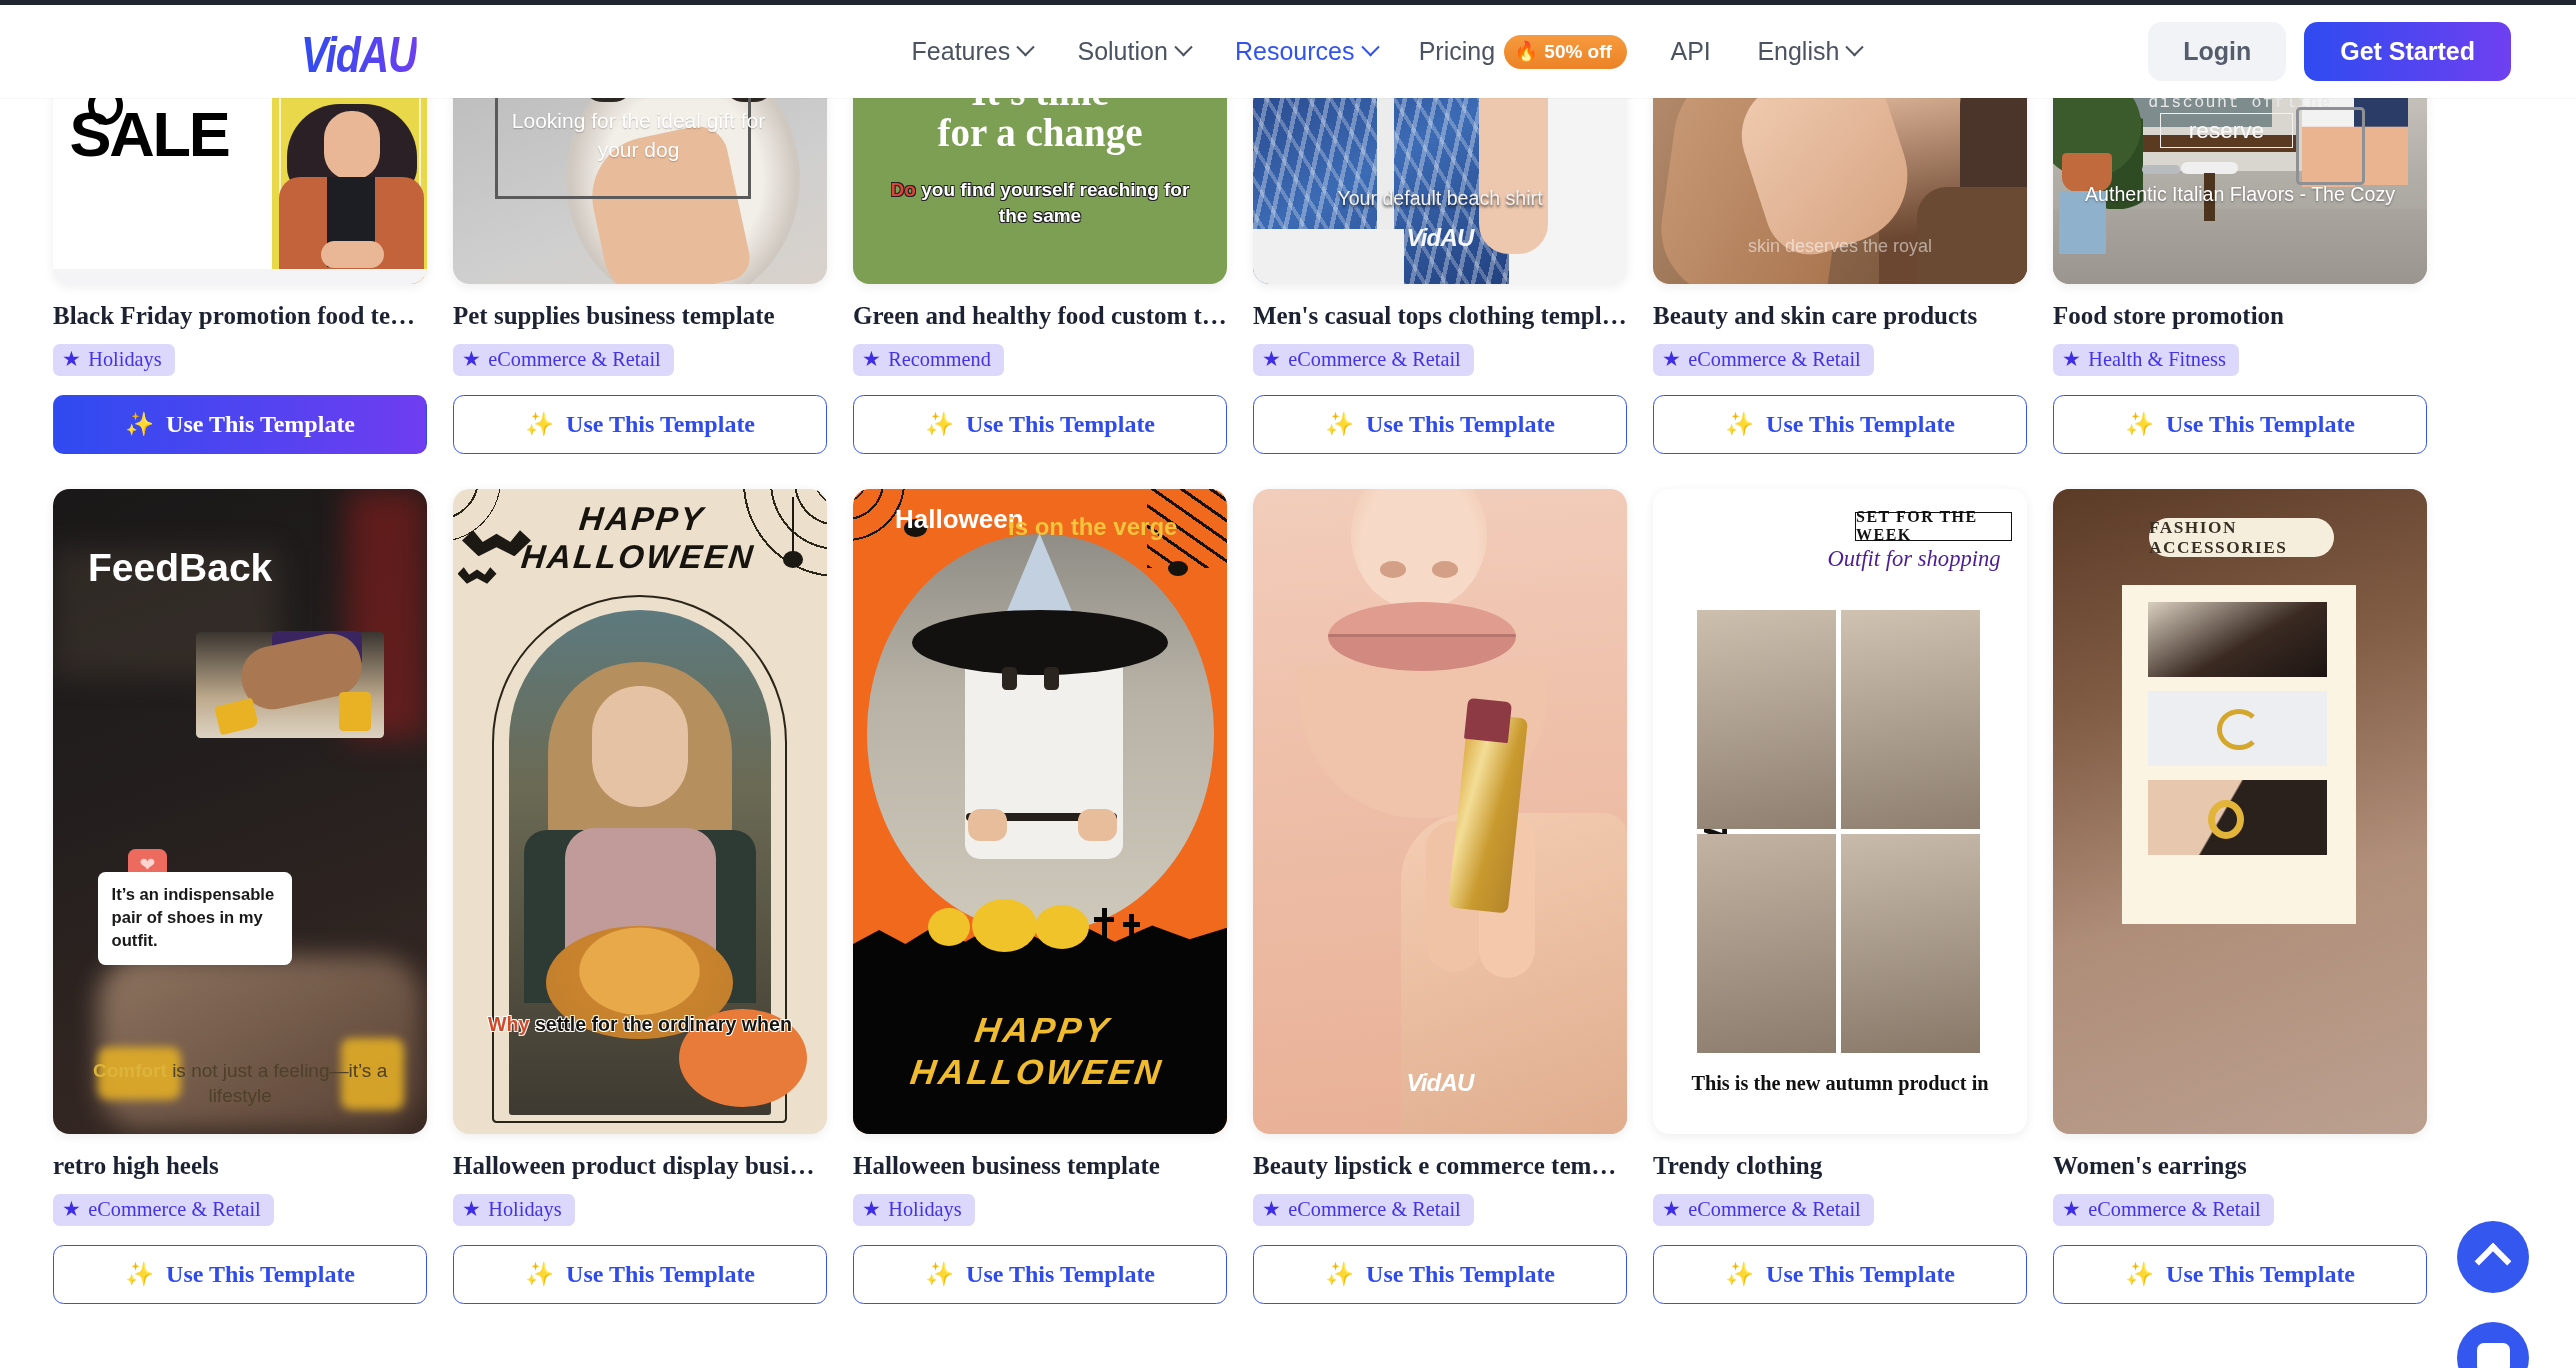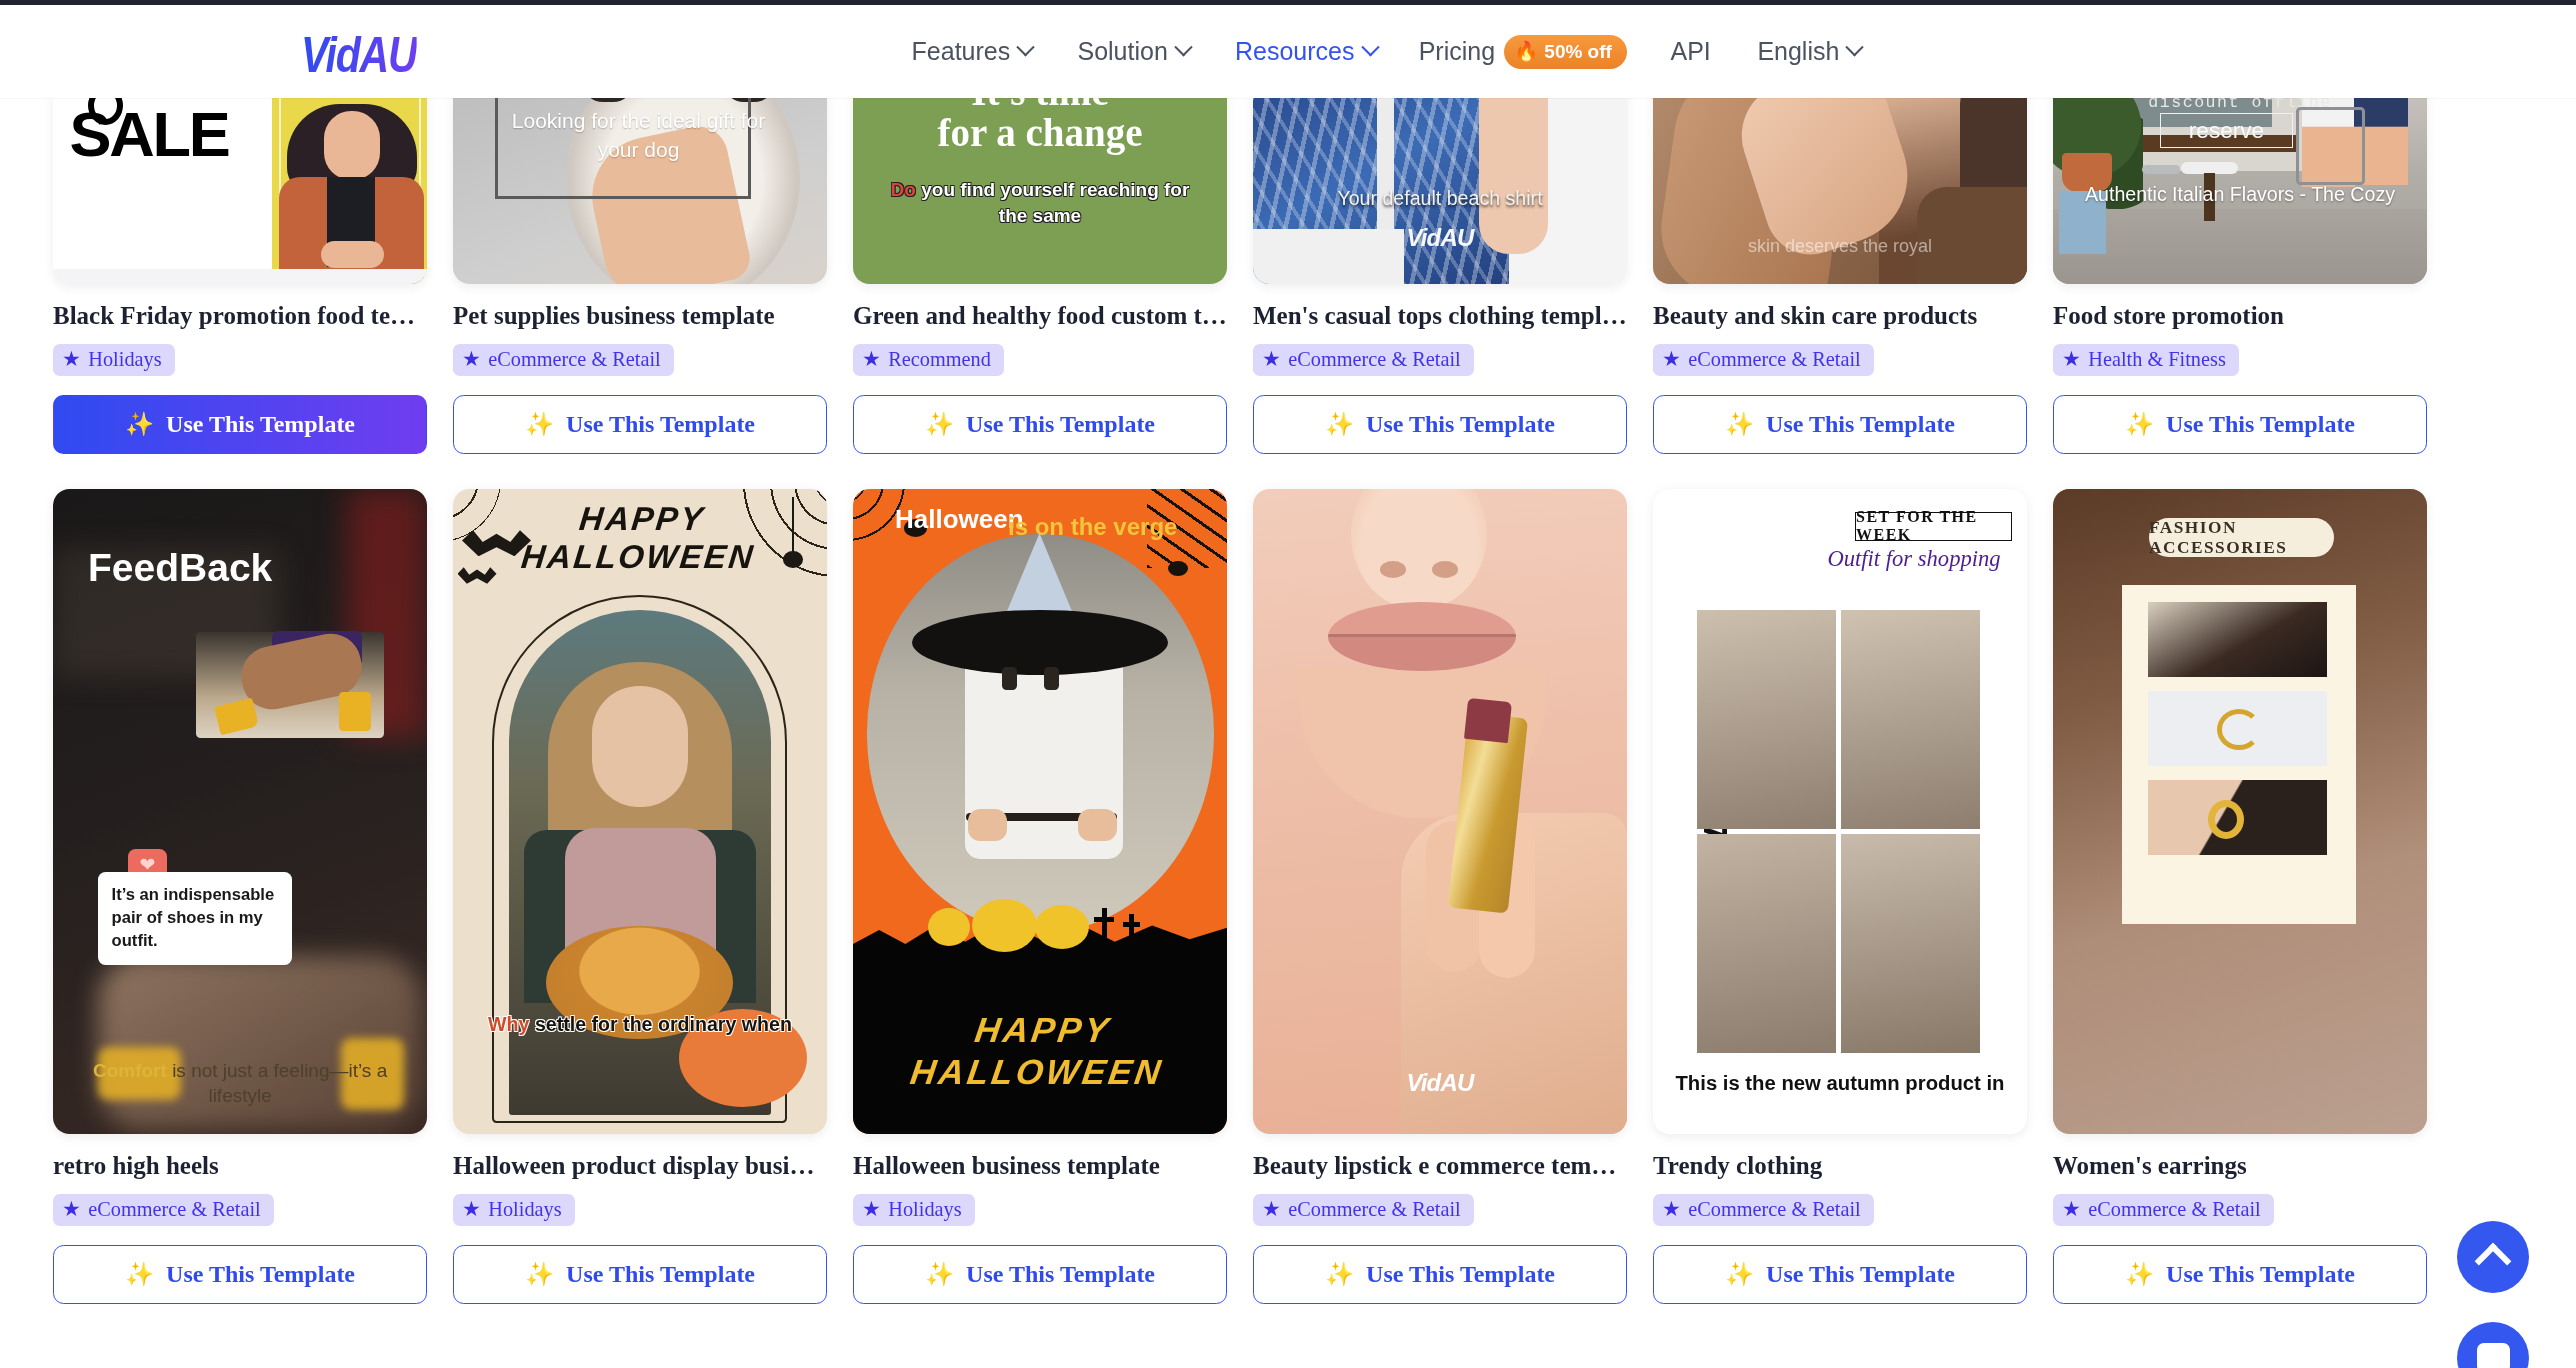--- a/index.html
+++ b/index.html
@@ -345,21 +345,21 @@
      display:flex; align-items:center; justify-content:center;
      font-family:"Liberation Serif",serif; font-weight:bold; font-size:16px; letter-spacing:1.5px; color:#111;}
   .c11-script{ left:163px; top:57px; width:196px; text-align:center;
      font-family:"Liberation Serif",serif; font-style:italic; font-size:22.6px; color:#4c1d95;}
   .c11-sat{ left:-69px; top:241px; width:271px; text-align:center;
      transform:rotate(-90deg); transform-origin:center;
      font-family:"Liberation Sans",sans-serif; font-weight:900; font-size:45px;
      letter-spacing:-0.8px; color:#111;}
   .c11-g{ position:absolute; background:#b5a699; }
   .c11-cap{ left:7.5px; top:583px; width:359px; text-align:center;
-     font-family:Liberation Sans, sans-serif; font-weight:bold; font-size:20.3px; color:#111;}
+     font-family:Liberation Serif, serif; font-weight:bold; font-size:20.3px; color:#111;}
 
   
   .c12-bg{ background:linear-gradient(165deg,#5c3b27 0%, #8a6247 30%, #c3a08a 62%, #b49a8d 100%); filter:blur(0px); }
   .c12-blur{ inset:0; background:linear-gradient(160deg,rgba(90,58,38,.5),rgba(200,170,150,.35)); }
   .c12-pill{ left:96px; top:29px; width:185px; height:39px; background:#f6eedd; border-radius:19.6px;
      display:flex; align-items:center; justify-content:center;
      font-family:"Liberation Serif",serif; font-weight:bold; font-size:17.3px; letter-spacing:1.5px; color:#3a2f24;}
   .c12-panel{ left:69px; top:96px; width:234px; height:339px; background:#fbf4e2;}
   .c12-i1{ left:95px; top:113px; width:179px; height:75px;
      background:linear-gradient(150deg,#d9cfc0 0%, #3a2a22 55%, #1d1513 100%);}
@@ -732,20 +732,24 @@
         <span>50% off</span>
       </span>
     </div>
     <div class="nav-plain">API</div>
     <div class="nav-item">
       <span>English</span>
       <span class="chev"></span>
     </div>
   </div>
 
+  <div class="header-right">
+    <button class="btn-login">Login</button>
+    <button class="btn-start">Get Started</button>
+  </div>
 </div>
 
 <div class="fab">
   <div class="fab-chev"></div>
 </div>
 <div class="fab2">
   <div class="fab2-sq"></div>
 </div>
 
 

